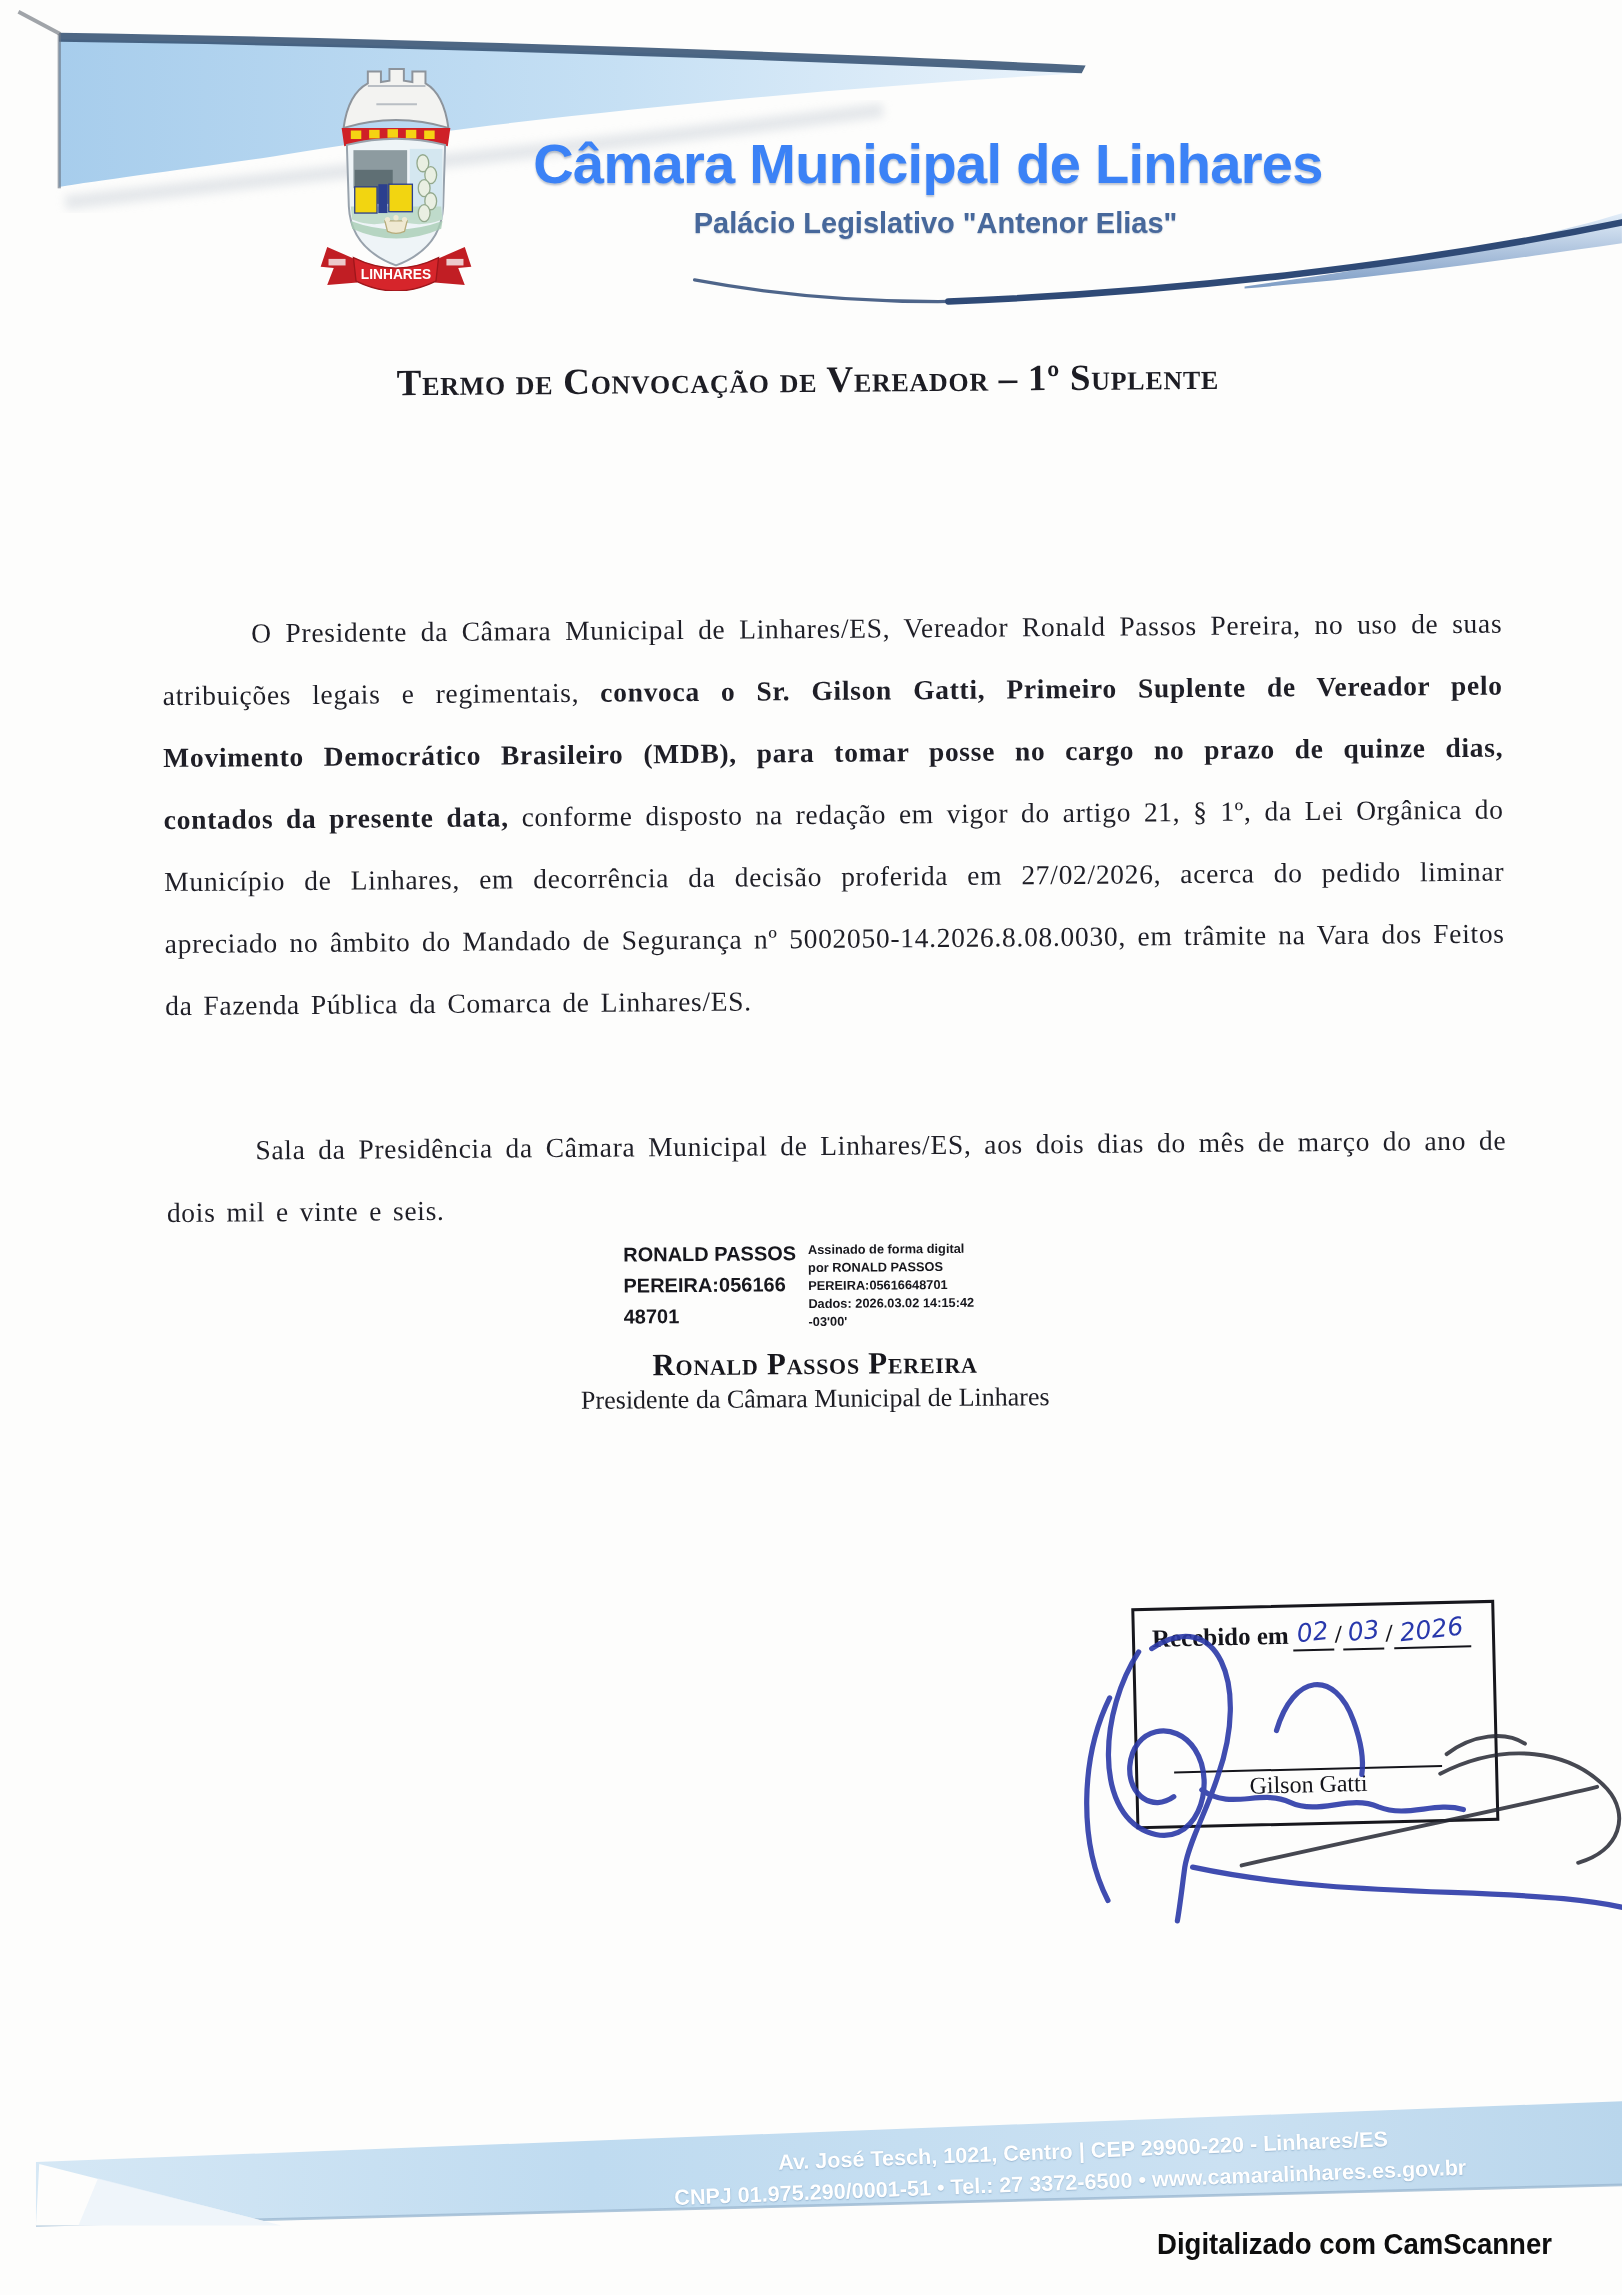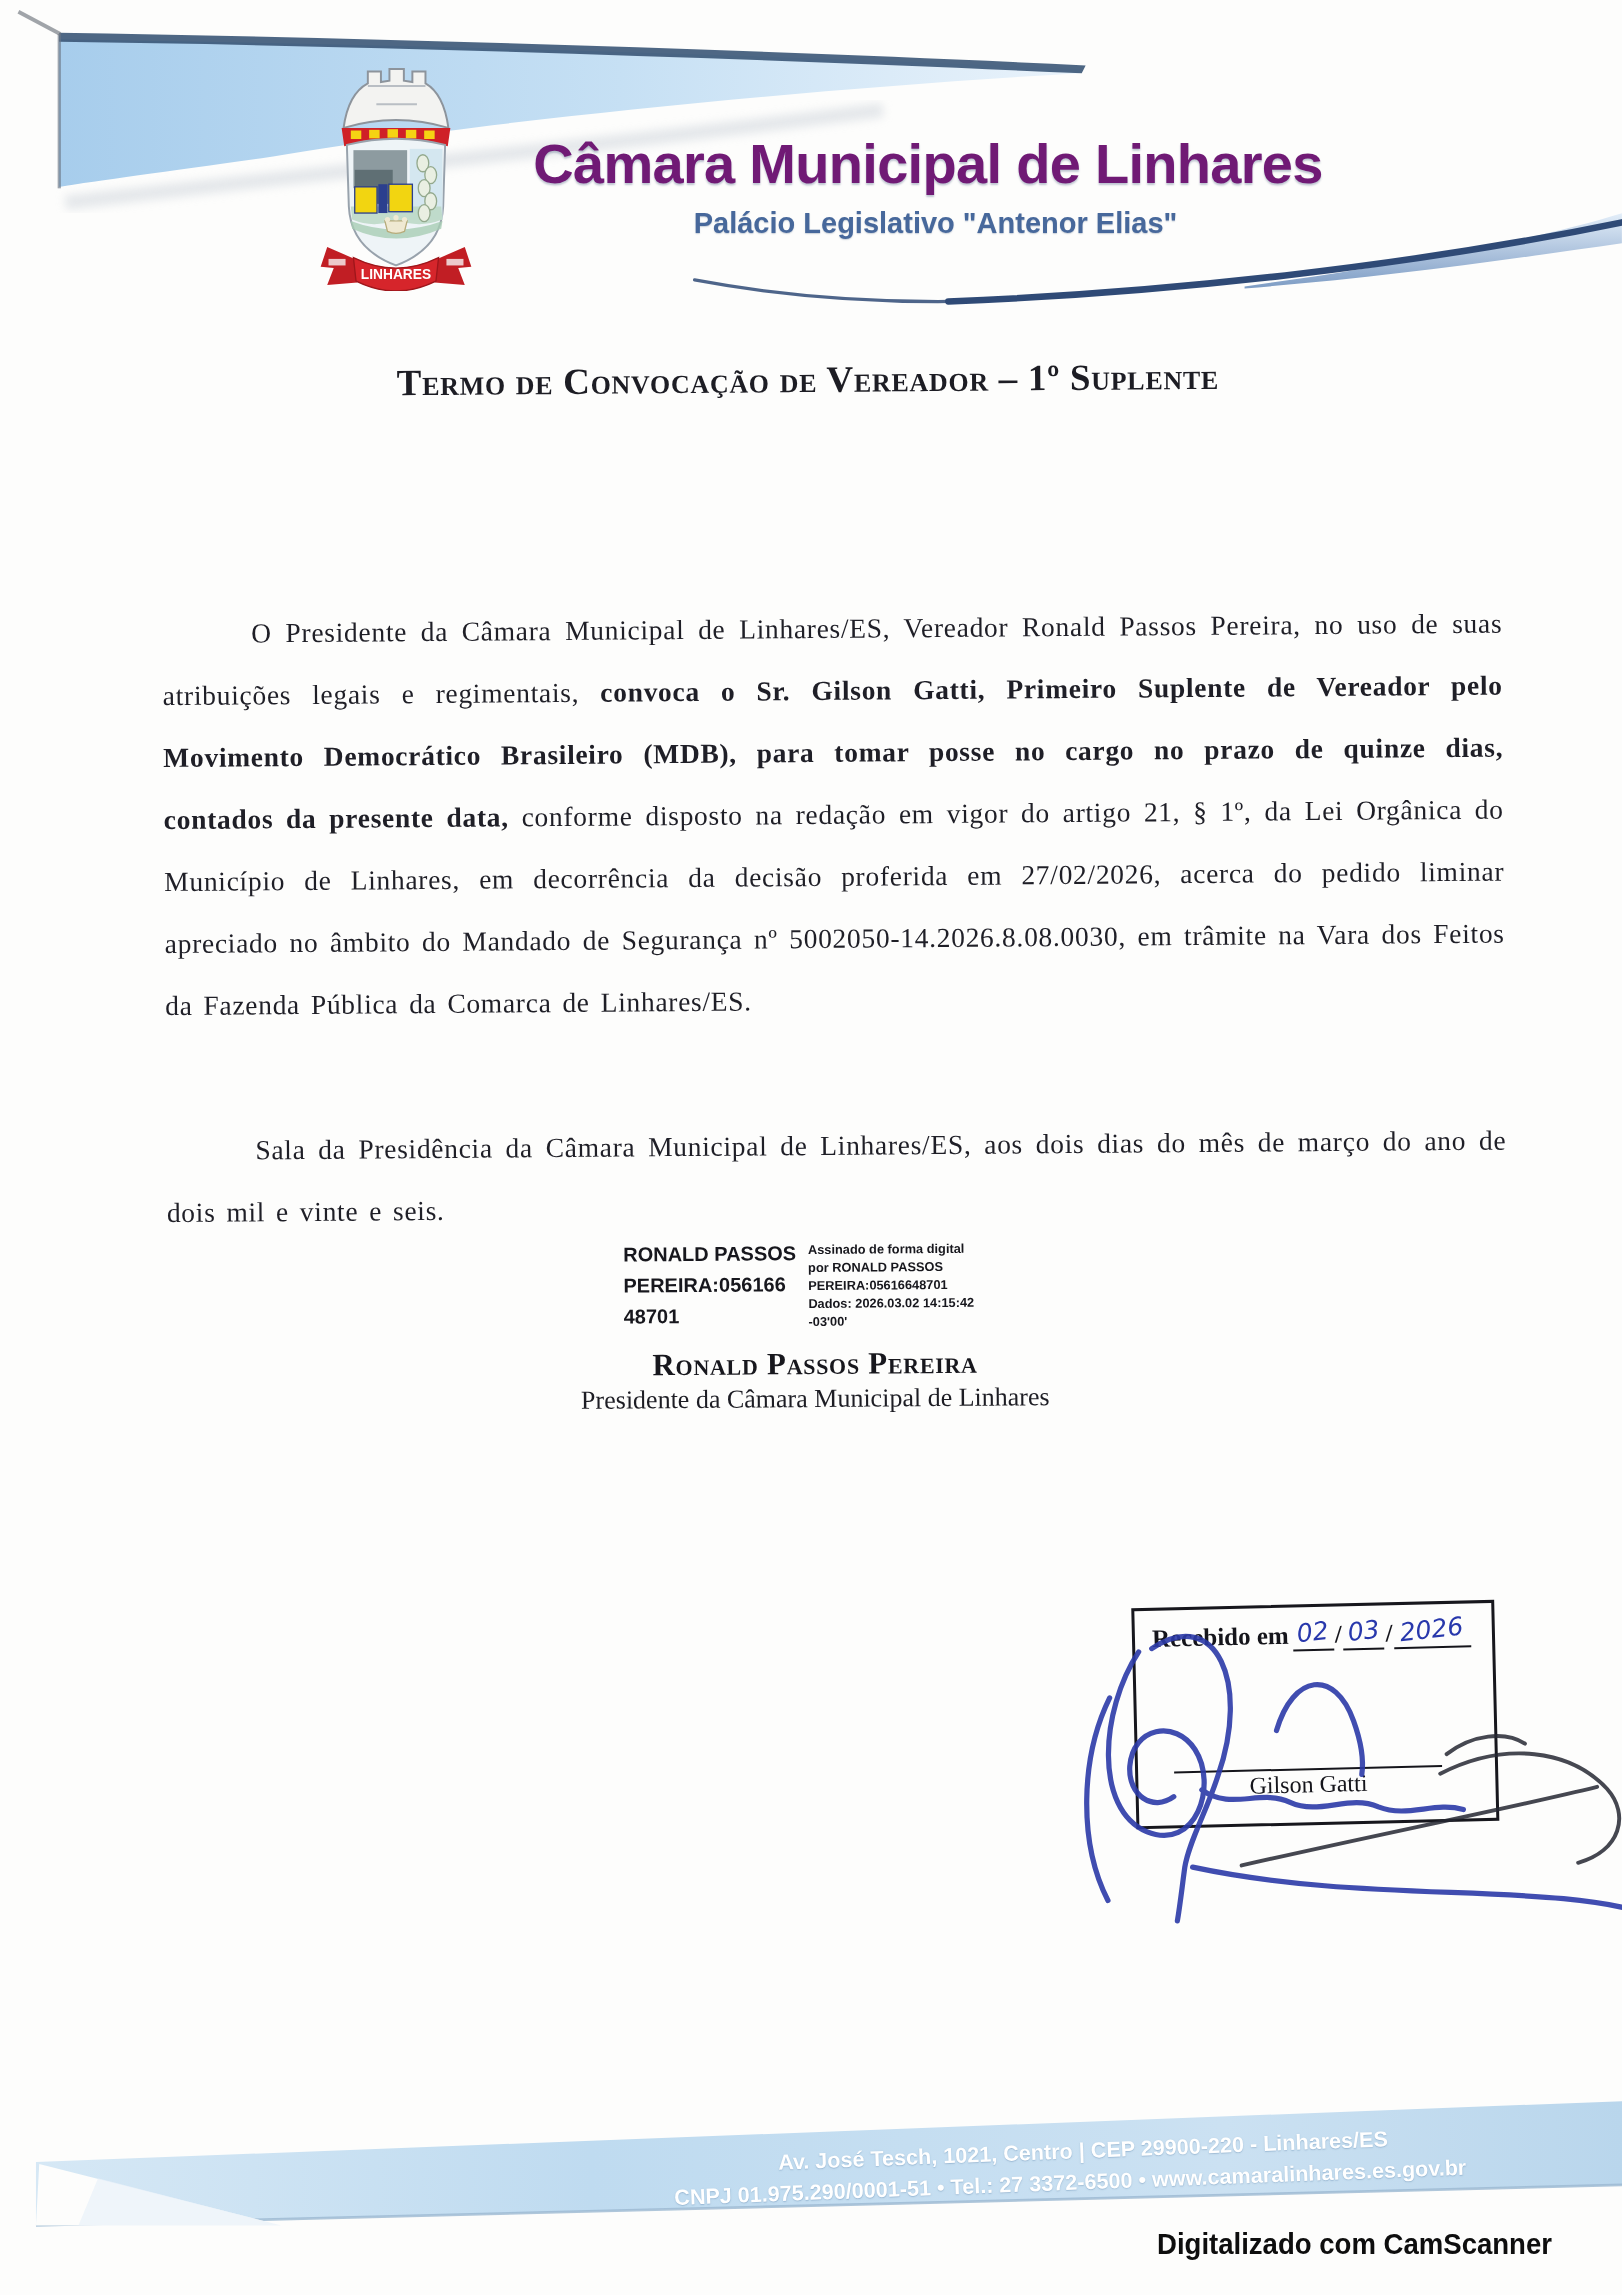--- a/index.html
+++ b/index.html
@@ -2,21 +2,21 @@
 <html lang="pt" style="font-size:10.5px"><head>
 <meta charset="utf-8">
 <style>
   html,body{margin:0;padding:0;background:#e9e9e9;}
   .page{position:relative;width:1622px;height:2295px;background:#fdfdfc;overflow:hidden;
         font-family:"Liberation Serif",serif;}
   .abs{position:absolute;}
   
   .org-name{left:496px;top:131px;width:864px;text-align:center;
     font-family:"Liberation Sans",sans-serif;font-weight:bold;font-size:56px;letter-spacing:-0.7px;
-    color:#701a75;text-shadow:0 2px 2px rgba(45,70,110,.30);}
+    color:#3b82f6;text-shadow:0 2px 2px rgba(45,70,110,.30);}
   .org-sub{left:615px;top:207px;width:641px;text-align:center;
     font-family:"Liberation Sans",sans-serif;font-weight:bold;font-size:29px;
     color:#47689b;text-shadow:0 1.3px 1.3px rgba(45,70,110,.25);}
   
   .doc-layer{left:0;top:0;width:1622px;height:2295px;transform:rotate(-0.45deg);transform-origin:811px 850px;}
   .doc-title{left:249px;top:358px;width:1125px;text-align:center;
     font-size:37px;font-weight:bold;font-variant:small-caps;letter-spacing:0.7px;color:#1d1d24;}
   .body-par{left:164px;width:1340px;font-size:27.5px;line-height:62px;color:#1f1f27;
     text-align:justify;text-indent:89px;letter-spacing:0.7px;word-spacing:3.3px;}
   .body-par b{font-weight:bold;}

